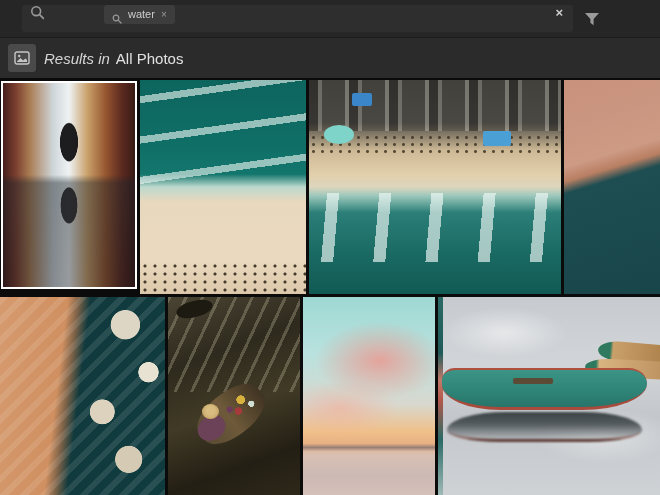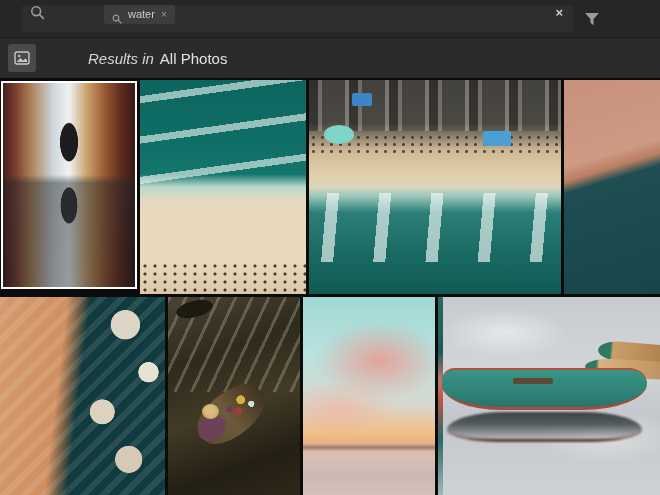--- a/index.html
+++ b/index.html
@@ -17,21 +17,21 @@
   .chip-label { font-size:11px; color:#cccccc; line-height:1; }
   .chip-x { font-size:10px; color:#9a9a9a; line-height:1; cursor:pointer; }
   .clear-x { margin-left:auto; font-size:13px; font-weight:bold; color:#cfcfcf; cursor:pointer; padding:0 2px; }
   .funnel { position:absolute; right:44px; top:11px; width:18px; height:16px; }
   .funnel { right:auto; left:583px; }
 
   
   .rheader { position:absolute; left:0; top:38px; width:660px; height:40px; background:#2b2b2b; overflow:hidden; }
   .view-tile { position:absolute; left:8px; top:6px; width:28px; height:28px; background:#4a4a4a; border-radius:3px; display:flex; align-items:center; justify-content:center; cursor:pointer; }
   .rtitle { position:absolute; left:44px; top:0; height:40px; display:flex; align-items:center; gap:6px; font-size:15px; color:#e2e2e2; }
-  .rtitle em { font-style:italic; color:#d6d6d6;margin-left:44px; }
+  .rtitle em { font-style:italic; color:#d6d6d6; }
   .rcount { position:absolute; right:6px; top:0; height:40px; display:flex; align-items:center; gap:4px; font-size:11px; color:#9b9b9b; white-space:nowrap; }
 
   
   .grid { position:absolute; left:0; top:78px; width:660px; height:417px; background:#0b0b0b; }
   .ph { position:absolute; overflow:hidden; cursor:pointer; }
   .art { position:absolute; display:block; }
 
   
   .p1 { left:1px; top:3px; width:136px; height:208px; border:2px solid #ffffff;
     background:

